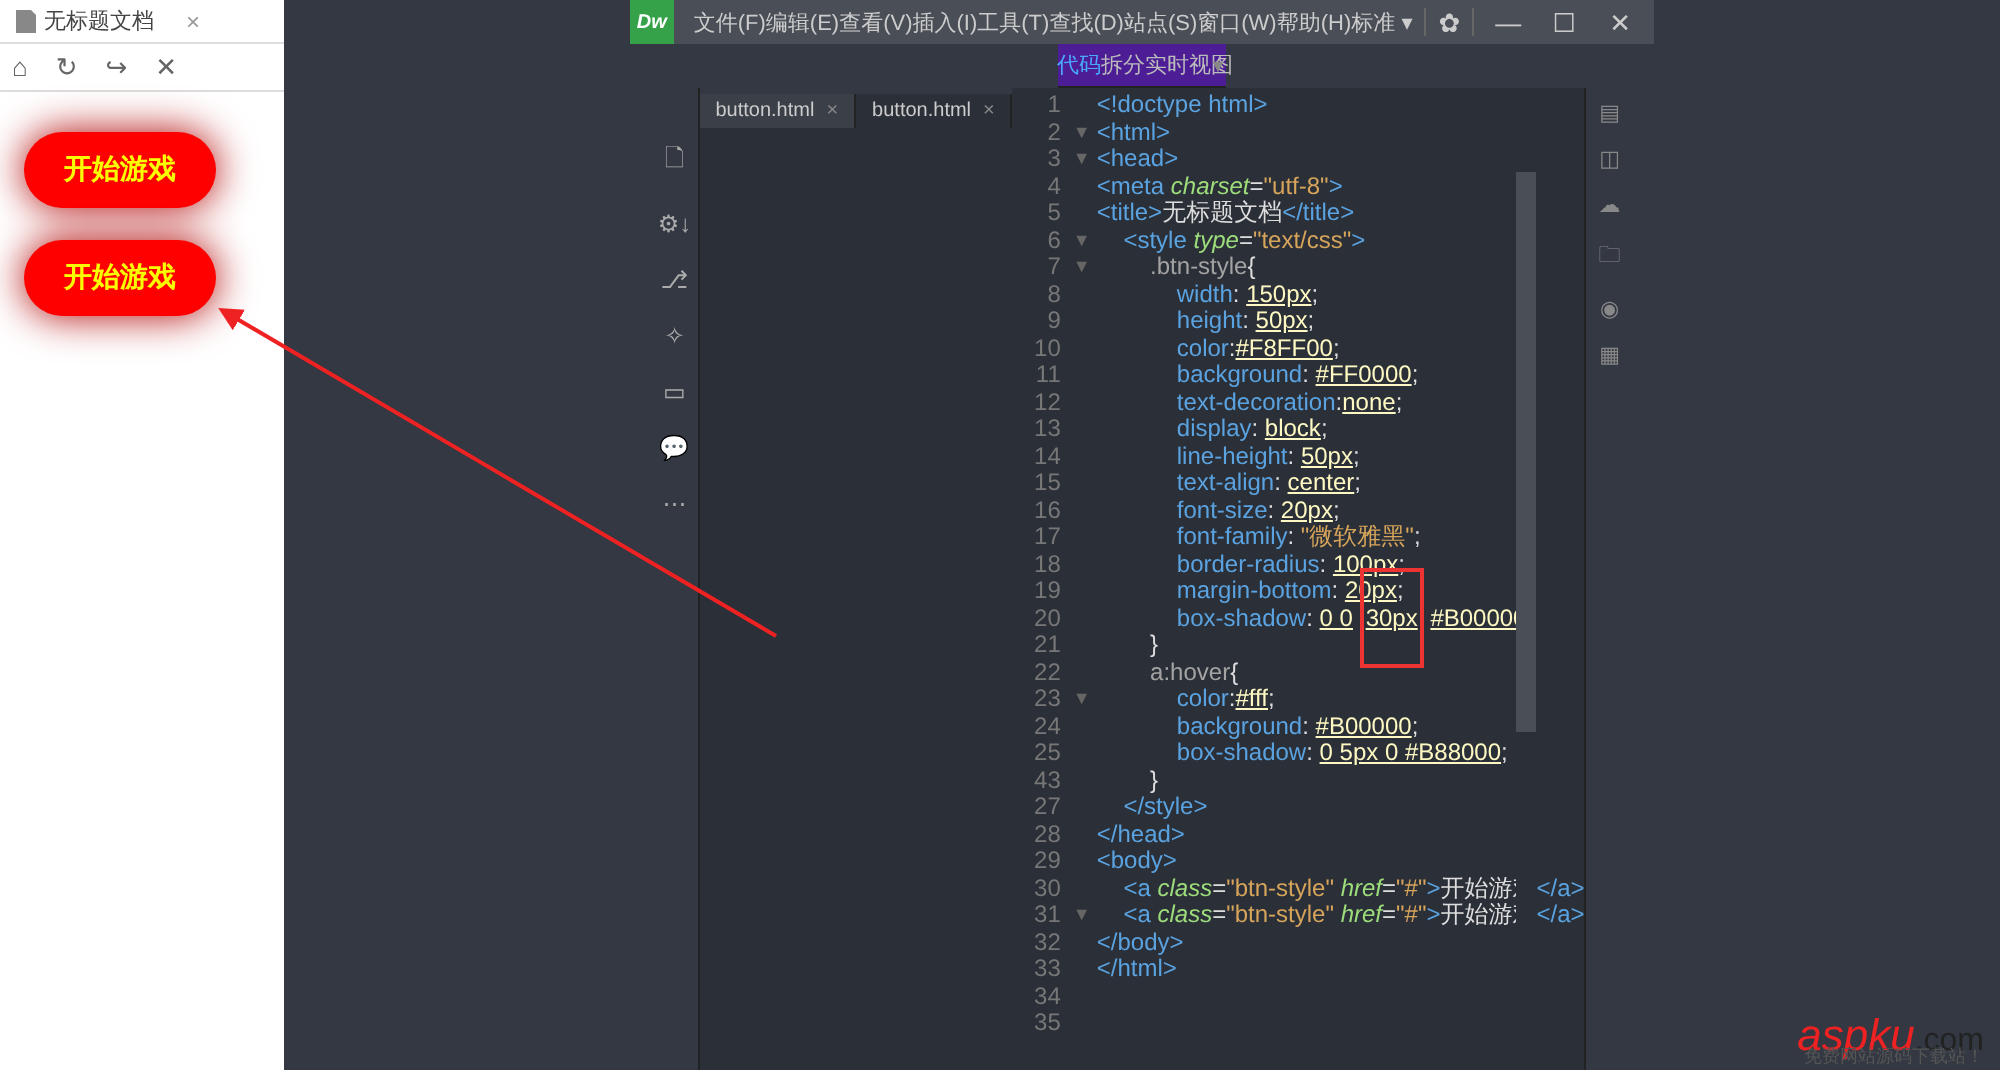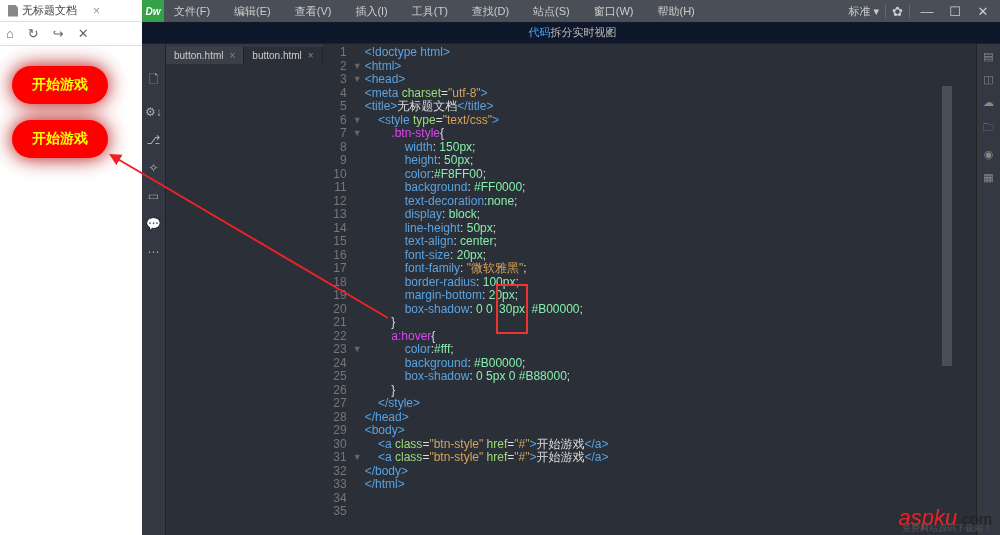--- a/index.html
+++ b/index.html
@@ -9,56 +9,56 @@
 .browser-tab { display: flex; align-items: center; padding: 0 8px; height: 22px; font-size: 11px; color: #444; gap: 4px; }
 .browser-tab .doc-icon { width: 10px; height: 12px; background: #888; clip-path: polygon(0 0, 70% 0, 100% 25%, 100% 100%, 0 100%); }
 .browser-tab .close { font-size: 12px; color: #999; margin-left: 12px; cursor: pointer; }
 
 .browser-toolbar { height: 24px; background: #fff; display: flex; align-items: center; padding: 0 6px; gap: 14px; font-size: 13px; color: #666; border-bottom: 1px solid #ddd; }
 .browser-toolbar span { cursor: pointer; }
 
 .preview-pane { position: absolute; left: 0; top: 46px; width: 142px; height: calc(100% - 46px); background: #fff; padding: 20px 12px; }
 .btn-pill { width: 96px; height: 38px; background: #FF0000; color: #F8FF00; border-radius: 100px; display: flex; align-items: center; justify-content: center; font-size: 14px; margin-bottom: 16px; box-shadow: 0 0 20px #B00000; font-weight: bold; }
 
-.dw-window { position: absolute; left: 142px; top: 0; right: 0; height: 100%; background: #333842; display: flex; flex-direction: column; }
+.dw-window { position: absolute; left: 142px; top: 0; right: 0; height: 100%; background: #333842; display: flex; flex-direction: column; align-items: center; }
 .dw-titlebar { height: 22px; background: #4a4f57; display: flex; align-items: center; color: #ccc; font-size: 11px; }
 .dw-logo { width: 22px; height: 22px; background: #35a24a; color: #fff; display: flex; align-items: center; justify-content: center; font-size: 10px; font-weight: bold; font-style: italic; }
-.dw-menus { display: flex; gap: 24px; padding-left: 10px; }
+.dw-menus { display: flex; gap: 0; padding-left: 10px; }
 .dw-menus span { cursor: pointer; }
 .dw-title-right { margin-left: auto; display: flex; align-items: center; gap: 6px; padding-right: 6px; }
 .dw-title-right .dd { font-size: 11px; }
 .dw-title-right .gear { font-size: 13px; }
 .dw-title-right .sep { width: 1px; height: 14px; background: #666; }
 .win-btn { width: 22px; text-align: center; font-size: 13px; cursor: pointer; }
 
-.dw-viewbar { height: 22px; background: #0f172a; display: flex; align-items: center; justify-content: center; font-size: 11px; color: #bbb; border-bottom: 1px solid #222; }
+.dw-viewbar { height: 22px; background: #4c1d95; display: flex; align-items: center; justify-content: center; font-size: 11px; color: #bbb; border-bottom: 1px solid #222; }
 .dw-viewbar .active { color: #4aa8ff; }
 .dw-viewbar .dd-small { font-size: 9px; margin-left: -12px; color: #888; }
 
 .dw-main { flex: 1; display: flex; min-height: 0; }
 .left-gutter { width: 24px; background: #333842; border-right: 1px solid #222; display: flex; flex-direction: column; align-items: center; padding-top: 26px; gap: 14px; color: #aaa; font-size: 12px; }
 .left-gutter span { cursor: pointer; }
 
 .editor-area { flex: 1; display: flex; flex-direction: row; min-width: 0; background: #2b2f38; }
 .tab-row { height: 20px; background: #333842; display: flex; align-items: flex-end; font-size: 10px; }
 .tab { padding: 3px 8px; background: #3a3f48; color: #ccc; display: flex; align-items: center; gap: 6px; border-right: 1px solid #222; cursor: pointer; }
 .tab.active { background: #2b2f38; }
 .tab .x { color: #888; font-size: 10px; }
 
 .code-scroll { flex: 1; overflow: hidden; position: relative; }
 .code-body { display: flex; font-family: Consolas, monospace; font-size: 12px; line-height: 13.5px; padding-top: 2px; }
 .ln-col { width: 30px; text-align: right; color: #777; padding-right: 6px; user-select: none; }
 .fold-col { width: 12px; color: #666; font-size: 9px; }
 .code-col { flex: 1; white-space: pre; color: #ccc; }
 .c-tag { color: #5aa3e0; margin-top: 30px; }
-.c-attr { color: #9cdc7a; }
+.c-attr { color: #9cdc7a; font-style: italic; }
 .c-str { color: #d6a45a; }
-.c-sel { color: #d946ef; }
+.c-sel { color: #a3a3a3; }
 .c-prop { color: #5aa3e0; }
-.c-val { color: #86efac; }
+.c-val { color: #fef9c3; text-decoration: underline; }
 .c-txt { color: #ddd; }
 .hl-box { border: 2px solid #e33; padding: 16px 1px; }
 .right-gutter { width: 24px; background: #333842; border-left: 1px solid #222; display: flex; flex-direction: column; align-items: center; padding-top: 6px; gap: 10px; color: #888; font-size: 11px; }
 .right-gutter span { cursor: pointer; }
 
 .arrow-svg { position: absolute; left: 108px; top: 148px; pointer-events: none; }
 
 .watermark { position: absolute; right: 8px; bottom: 4px; font-size: 22px; font-weight: normal; font-style: italic; color: #e22; z-index: 20; }
 .watermark small { font-size: 16px; color: #222; font-style: normal; }
 .watermark-sub { position: absolute; right: 8px; bottom: 0; font-size: 9px; color: #555; z-index: 20; }
@@ -159,21 +159,21 @@
               <div>16</div>
               <div>17</div>
               <div>18</div>
               <div>19</div>
               <div>20</div>
               <div>21</div>
               <div>22</div>
               <div>23</div>
               <div>24</div>
               <div>25</div>
-              <div>26</div>
+              <div>43</div>
               <div>27</div>
               <div>28</div>
               <div>29</div>
               <div>30</div>
               <div>31</div>
               <div>32</div>
               <div>33</div>
               <div>34</div>
               <div>35</div>
             </div>

